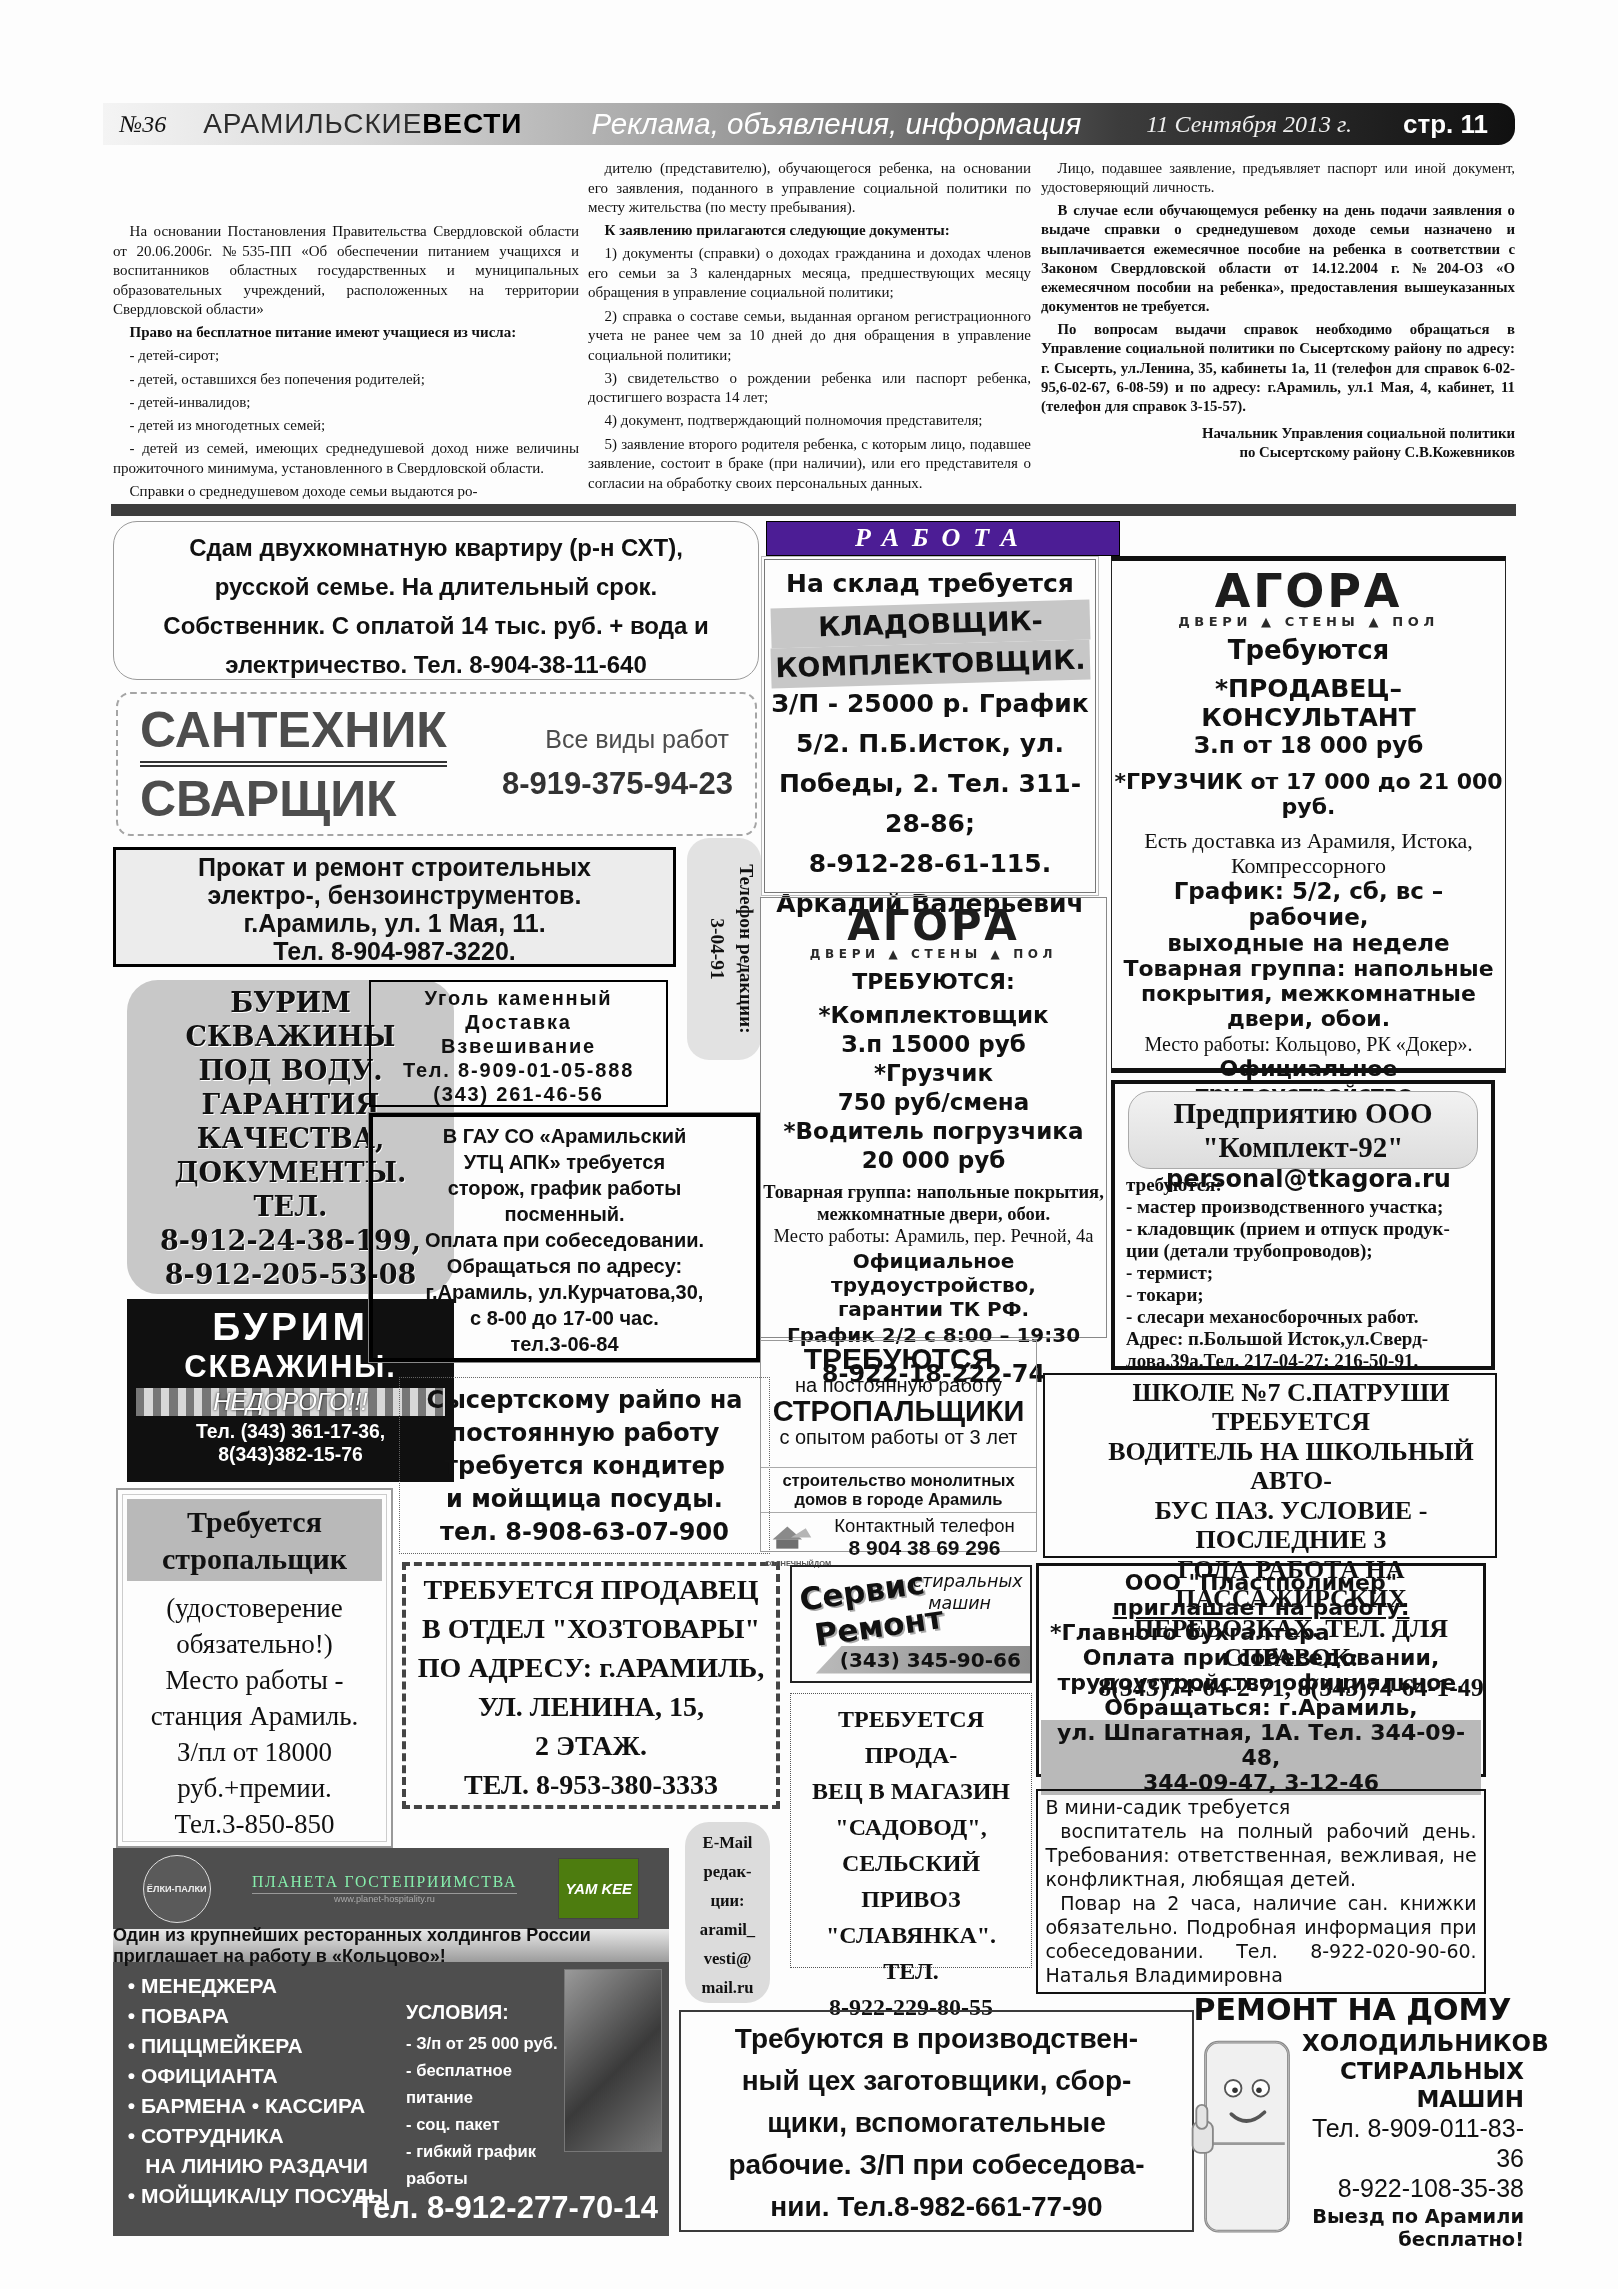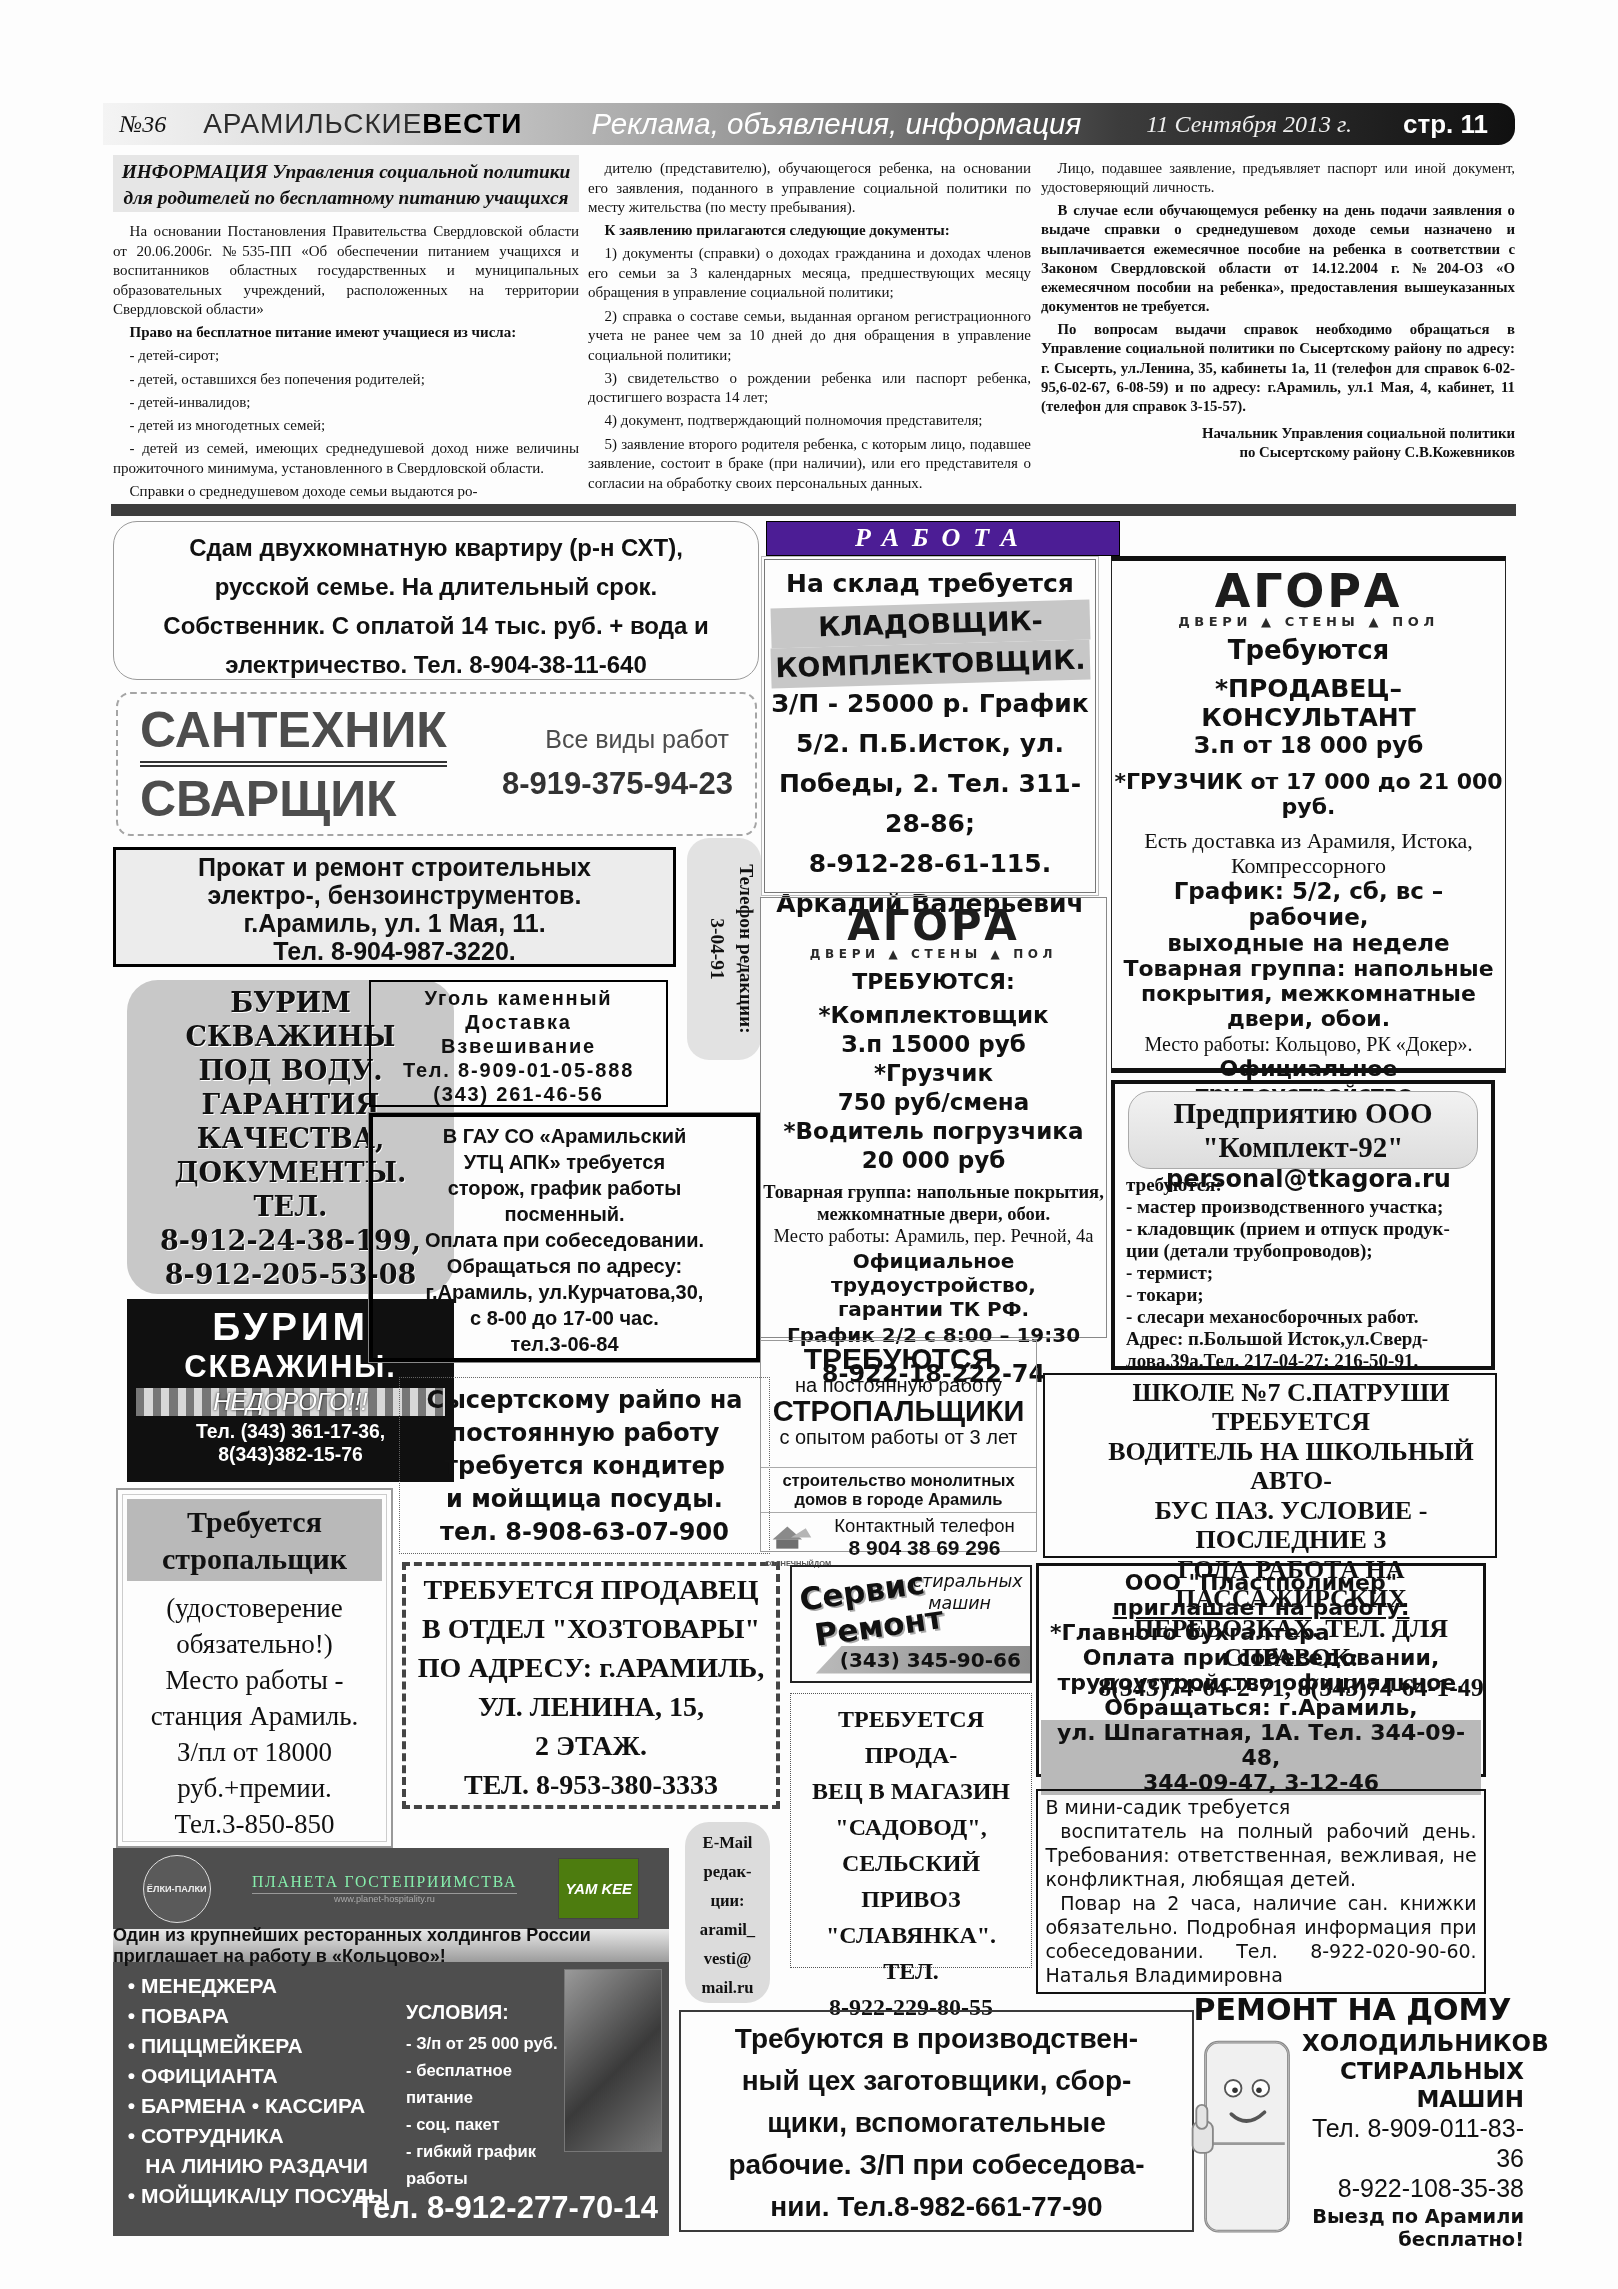--- a/index.html
+++ b/index.html
@@ -184,22 +184,20 @@
 <div class="page">
 
   <div class="abs hdr">
     <span class="issue">№36</span>
     <span class="mast"><span>АРАМИЛЬСКИЕ</span><b>ВЕСТИ</b></span>
     <span class="sect">Реклама, объявления, информация</span>
     <span class="hdate">11 Сентября 2013 г.</span>
     <span class="hpage">стр. 11</span>
   </div>
 
-  <div class="abs art-title ml">ИНФОРМАЦИЯ Управления социальной политики
-для родителей по бесплатному питанию учащихся</div>
   <div class="abs acol c1">
     <p>На основании Постановления Правительства Свердловской области от 20.06.2006г. №535-ПП «Об обеспечении питанием учащихся и воспитанников областных государственных и муниципальных образовательных учреждений, расположенных на территории Свердловской области»</p>
     <p class="bld">Право на бесплатное питание имеют учащиеся из числа:</p>
     <p>- детей-сирот;</p>
     <p>- детей, оставшихся без попечения родителей;</p>
     <p>- детей-инвалидов;</p>
     <p>- детей из многодетных семей;</p>
     <p>- детей из семей, имеющих среднедушевой доход ниже величины прожиточного минимума, установленного в Свердловской области.</p>
     <p>Справки о среднедушевом доходе семьи выдаются ро-</p>
   </div>

